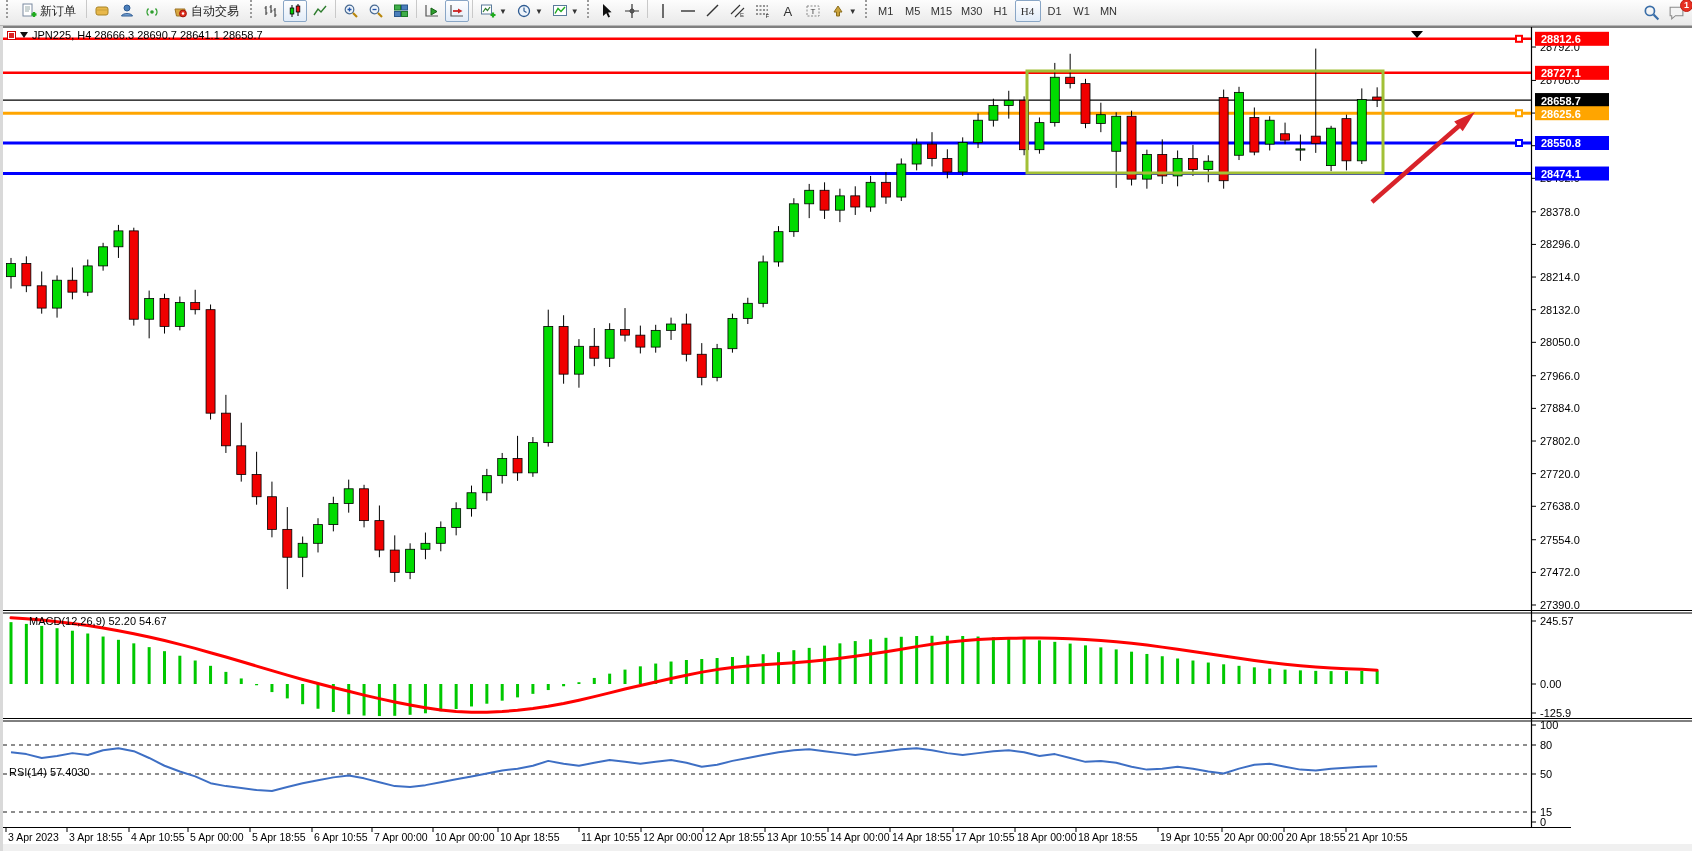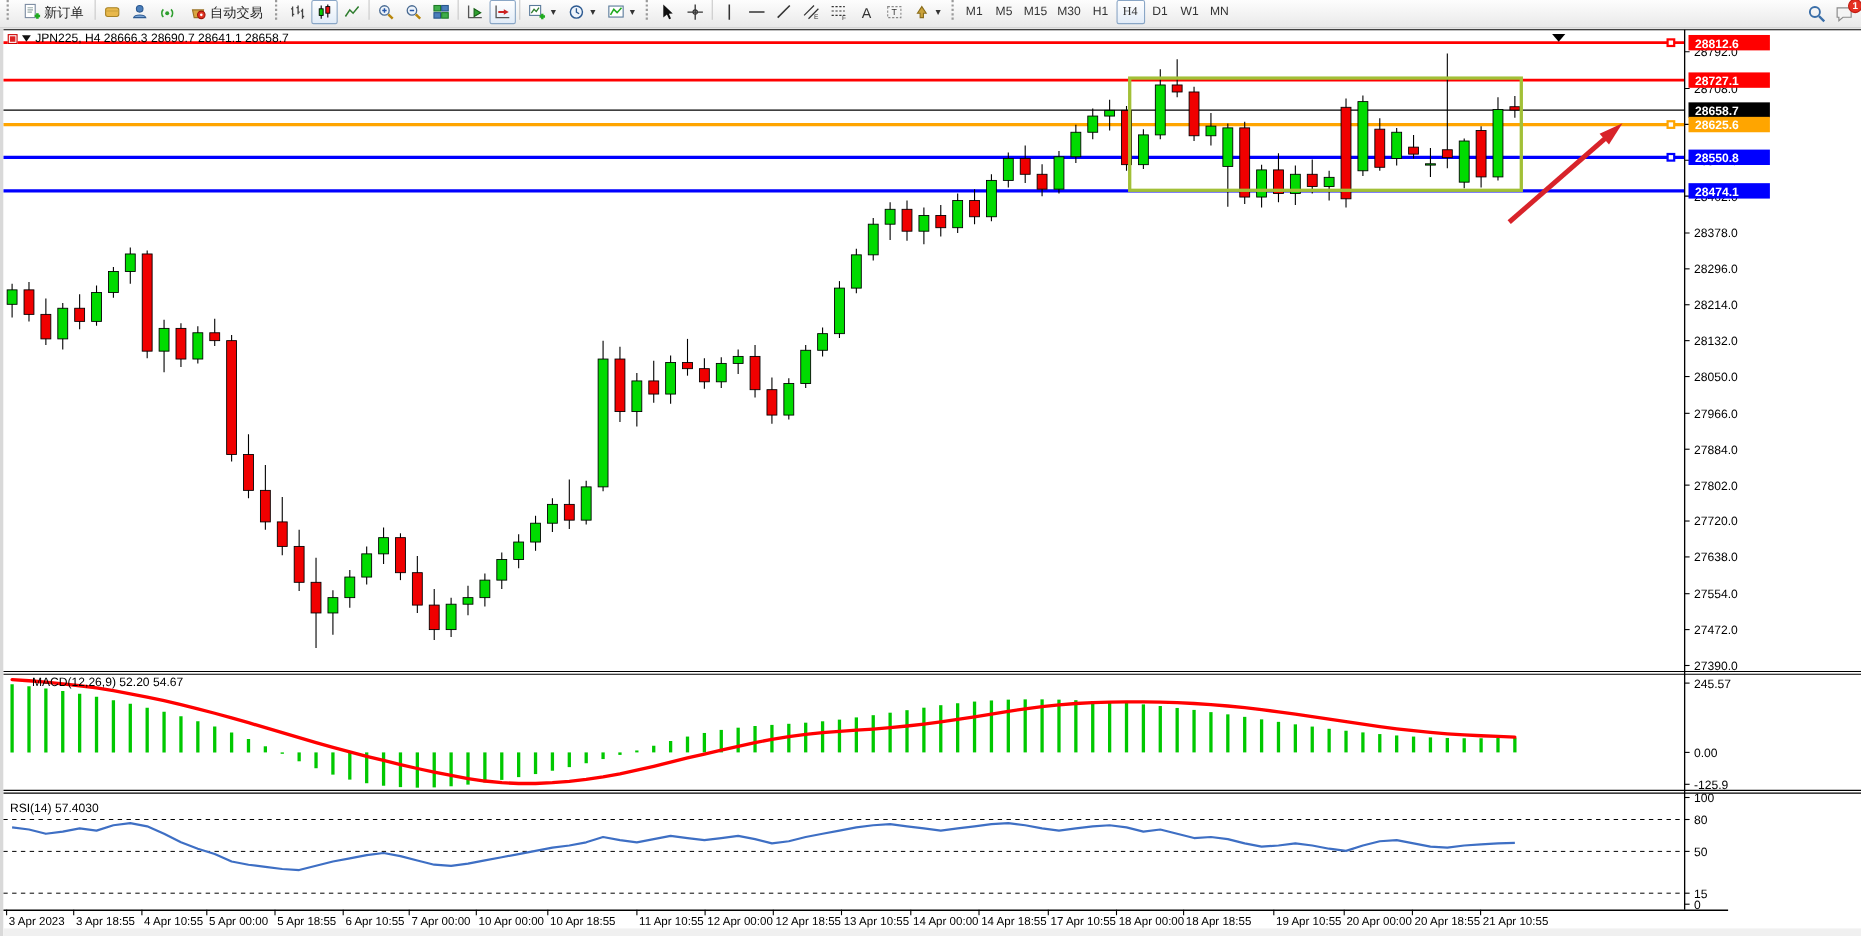--- a/index.html
+++ b/index.html
@@ -661,14 +661,14 @@
       <rect x="1532" y="140.52420000000058" width="74" height="14" fill="#0000FF"></rect>
       <text x="1538" y="152.02420000000058" font-size="11" fill="#fff" font-family="Liberation Sans, sans-serif" font-weight="bold">28474.1</text>
     </svg>
 
   <div class="overlay" id="title-row">
     <span id="sym-icon"></span>
     <span class="tri-down"></span>
     <span>JPN225, H4  28666.3 28690.7 28641.1 28658.7</span>
   </div>
   <div class="overlay" style="top:589px; left:6px;margin-left:20px;">MACD(12,26,9) 52.20 54.67</div>
-  <div class="overlay" style="top:703px; left:6px;">RSI(14) 57.4030</div>
+  <div class="overlay" style="top:740px; left:6px;">RSI(14) 57.4030</div>
 </div>
 
 </body></html>

